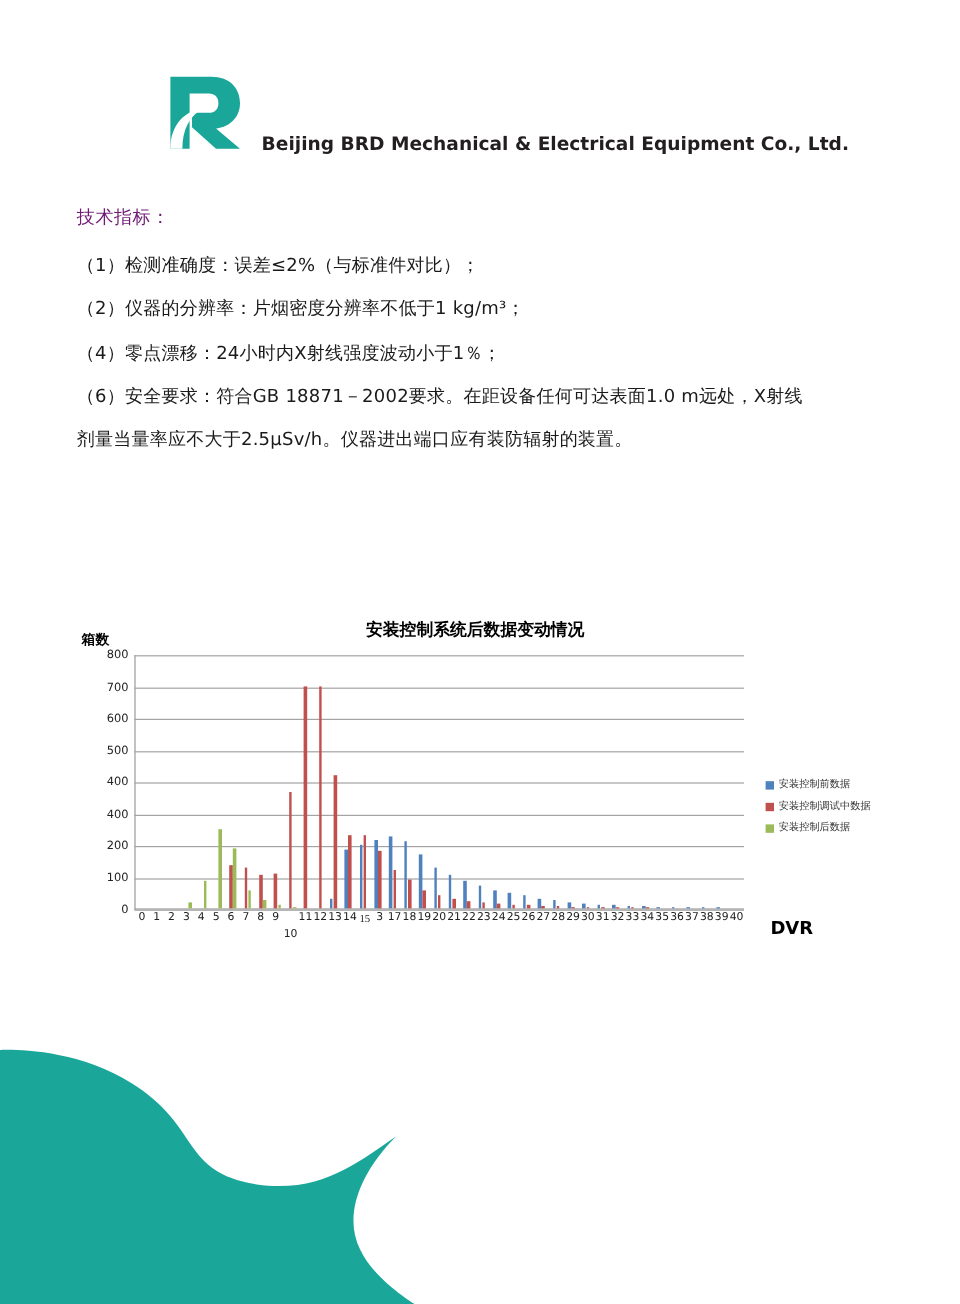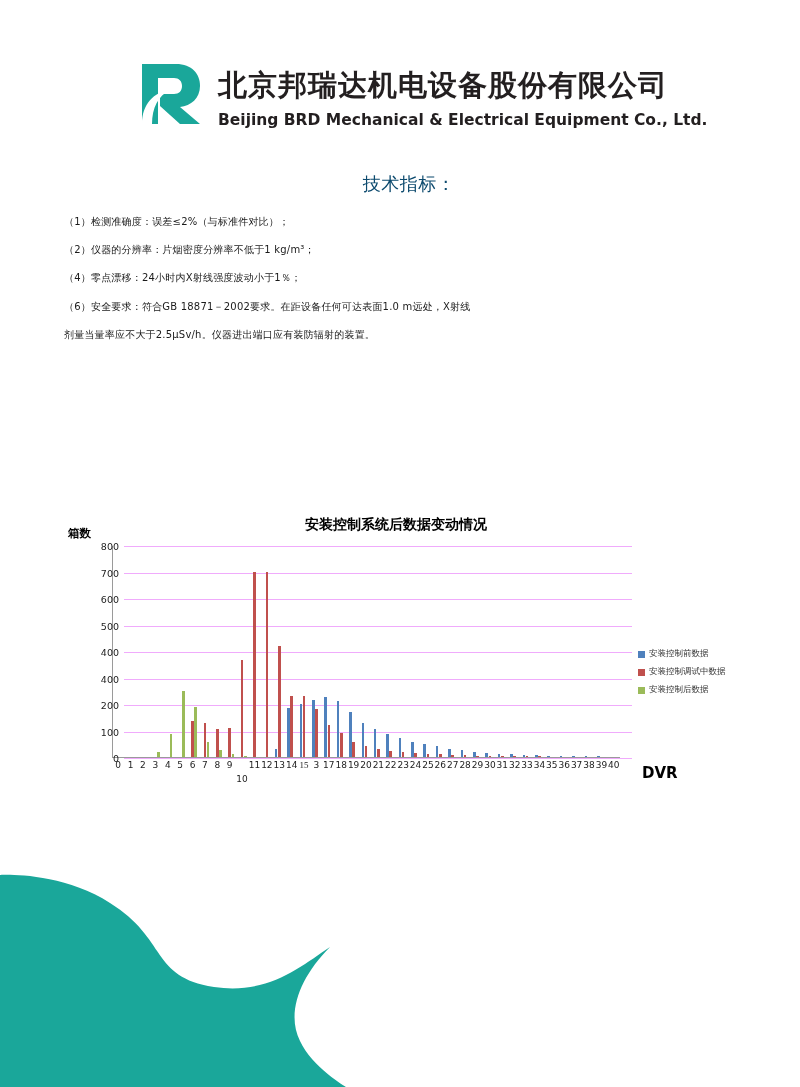--- a/index.html
+++ b/index.html
@@ -52,28 +52,27 @@
   }
 
   
   .doc-body {
     position: absolute;
     left: 64px;
     top: 172px;
     width: 690px;
   }
   .doc-title {
-    font-size: 18px;
-    color: #0c4a6e;
+    font-size: 15px;
+    color: #701a75;
     margin-bottom: 18px;
     letter-spacing: 0.5px;
-    text-align: center;
   }
   .doc-line {
-    font-size: 10px;
+    font-size: 15px;
     color: #1a1a1a;
     line-height: 1.62;
     margin-bottom: 12px;
     letter-spacing: 0.2px;
   }
   .doc-line.last {
     margin-bottom: 0;
   }
 
   
@@ -112,24 +111,24 @@
 
   .plot {
     position: absolute;
     left: 52px;
     top: 38px;
     width: 508px;
     height: 212px;
   }
   .grid-line {
     position: absolute;
-    left: 12px;
+    left: 0;
     width: 508px;
     height: 1px;
-    background: #f0abfc;
+    background: #a3a3a3;
   }
   .axis-line-x {
     position: absolute;
     left: 0;
     bottom: 0;
     width: 508px;
     height: 1px;
     background: #9a9a9a;
   }
   .axis-line-y {
@@ -194,21 +193,20 @@
 </head>
 <body>
 
 <div class="header">
   <div class="logo-mark">
     <svg viewBox="0 0 68 68" width="68" height="68" aria-hidden="true">
       <path d="M6 4 H40 C56 4 64 14 64 26 C64 38 55 46 44 47 L64 64 H44 L24 46 V34 H38 C43 34 46 31 46 26 C46 21 43 18 38 18 H22 V64 H6 Z" fill="#1aa79a"></path>
       <path d="M6 64 C6 44 18 32 34 30 C22 36 16 48 16 64 Z" fill="#ffffff"></path>
     </svg>
   </div>
-  <div class="company-cn">北京邦瑞达机电设备股份有限公司</div>
   <div class="company-en">Beijing BRD Mechanical &amp; Electrical Equipment Co., Ltd.</div>
 </div>
 
 <div class="doc-body">
   <div class="doc-title">技术指标：</div>
   <div class="doc-line">（1）检测准确度：误差≤2%（与标准件对比）；</div>
   <div class="doc-line">（2）仪器的分辨率：片烟密度分辨率不低于1 kg/m³；</div>
   <div class="doc-line">（4）零点漂移：24小时内X射线强度波动小于1％；</div>
   <div class="doc-line">（6）安全要求：符合GB 18871－2002要求。在距设备任何可达表面1.0 m远处，X射线</div>
   <div class="doc-line last">剂量当量率应不大于2.5μSv/h。仪器进出端口应有装防辐射的装置。</div>

